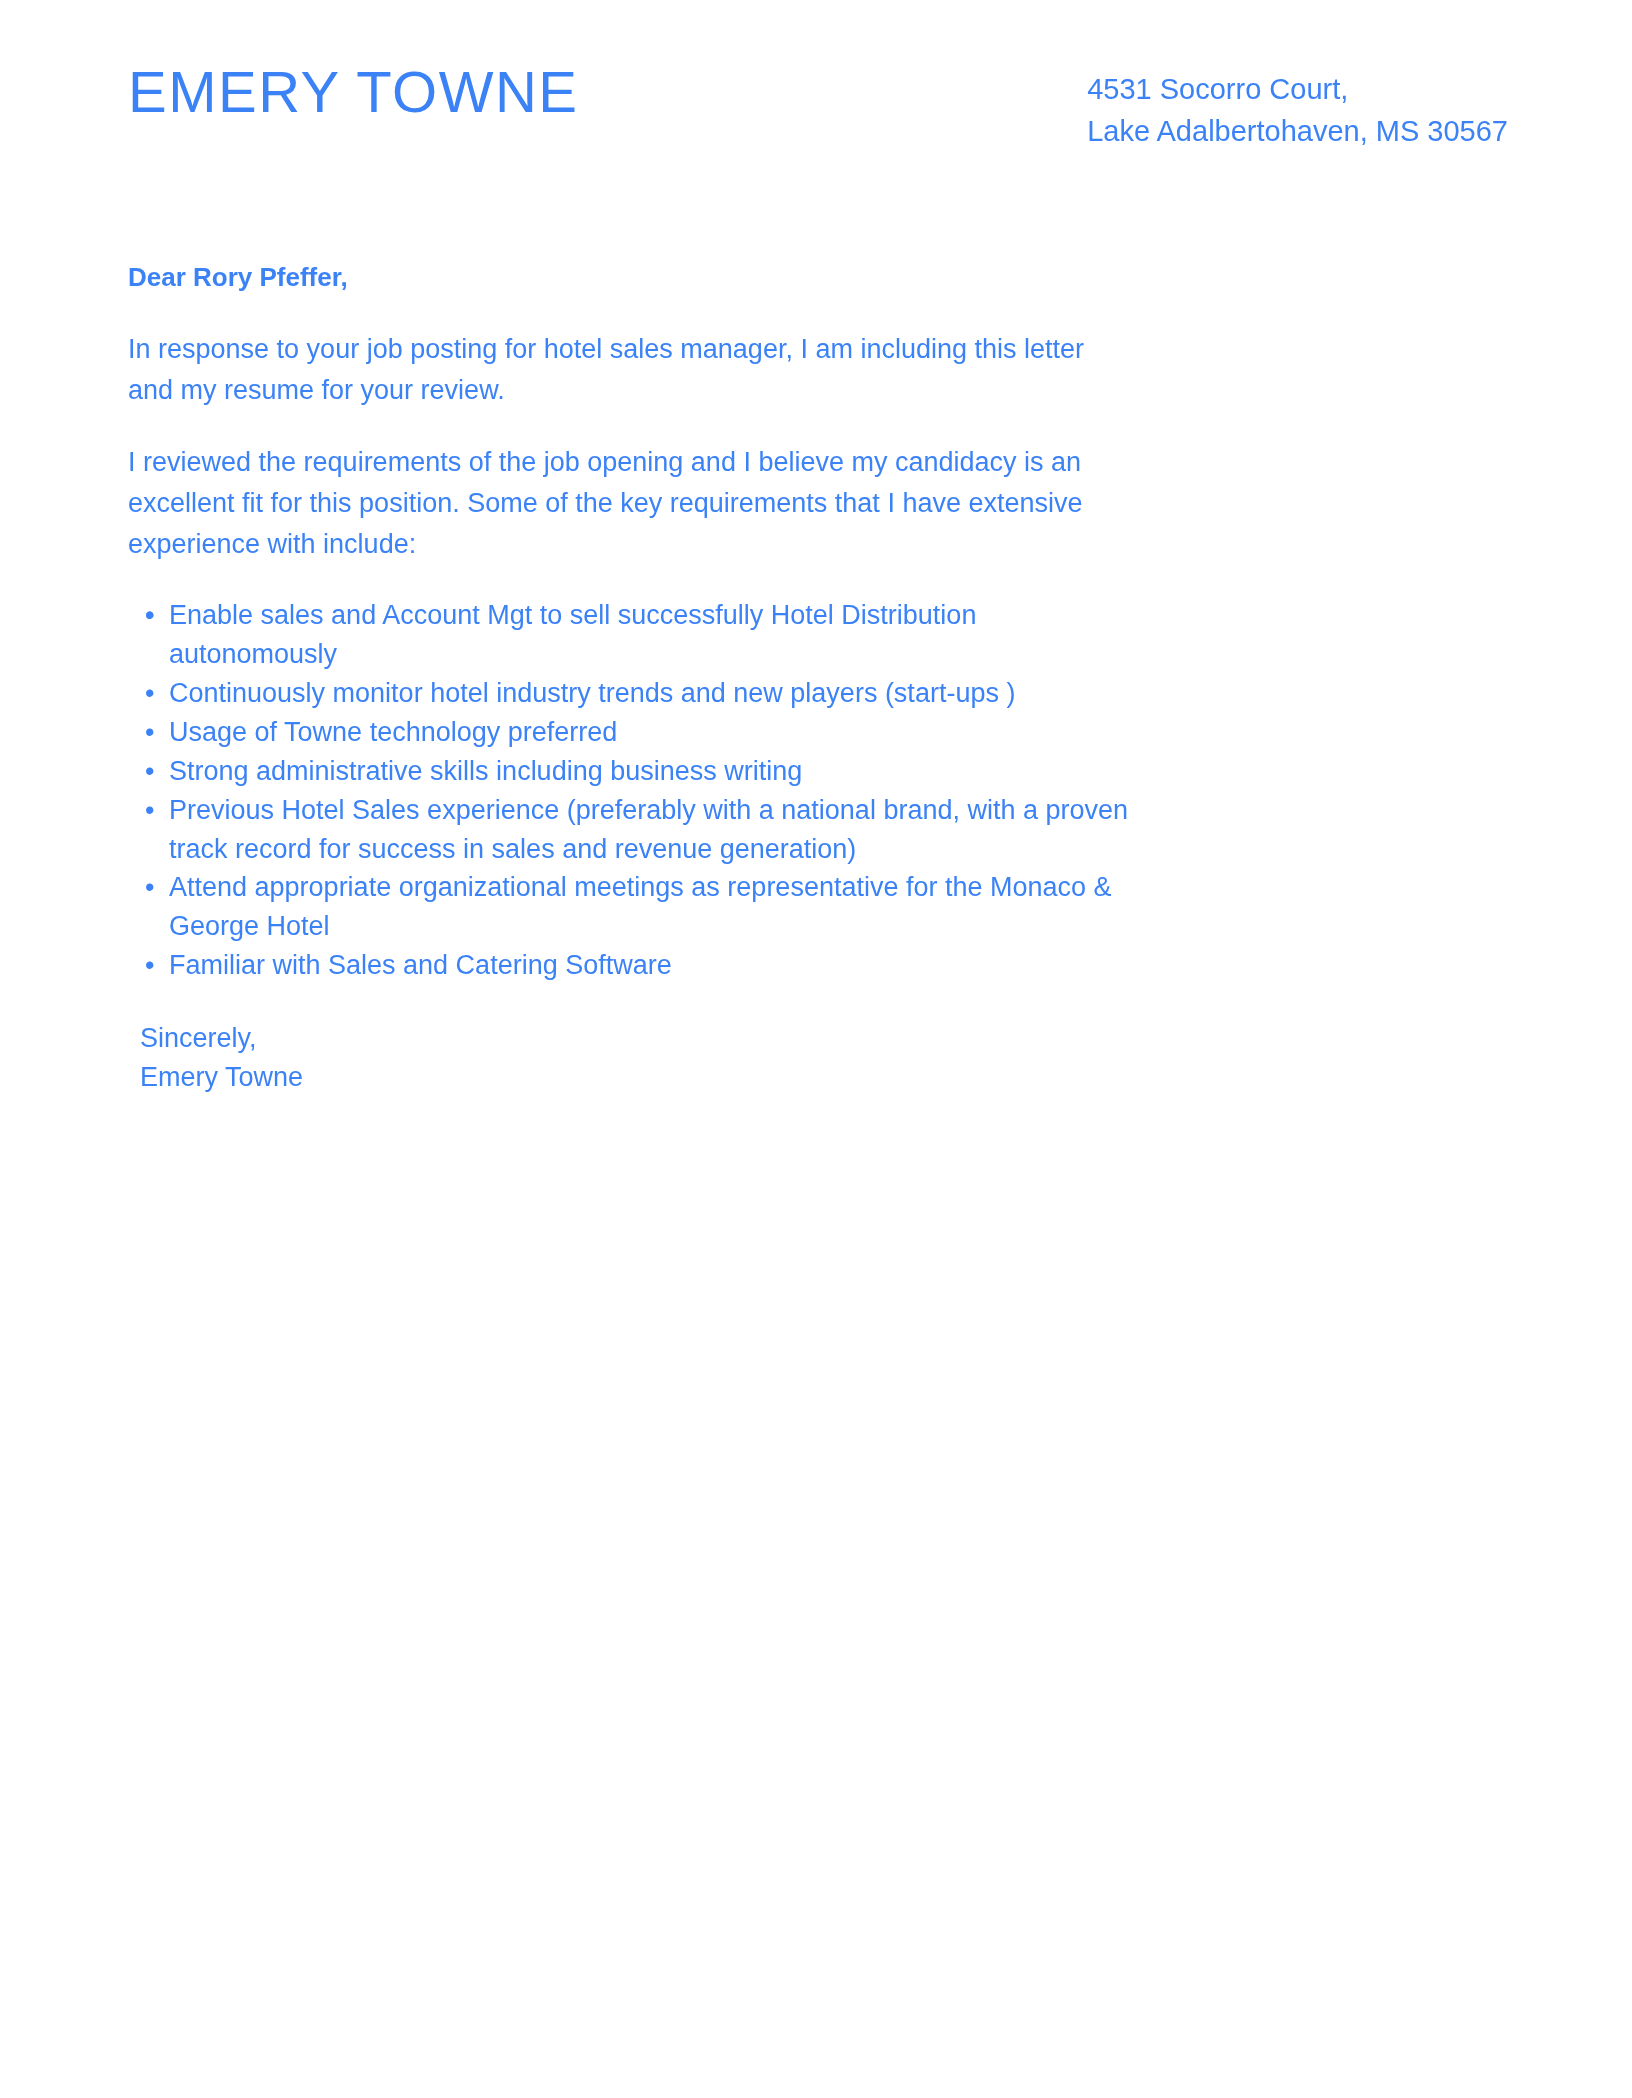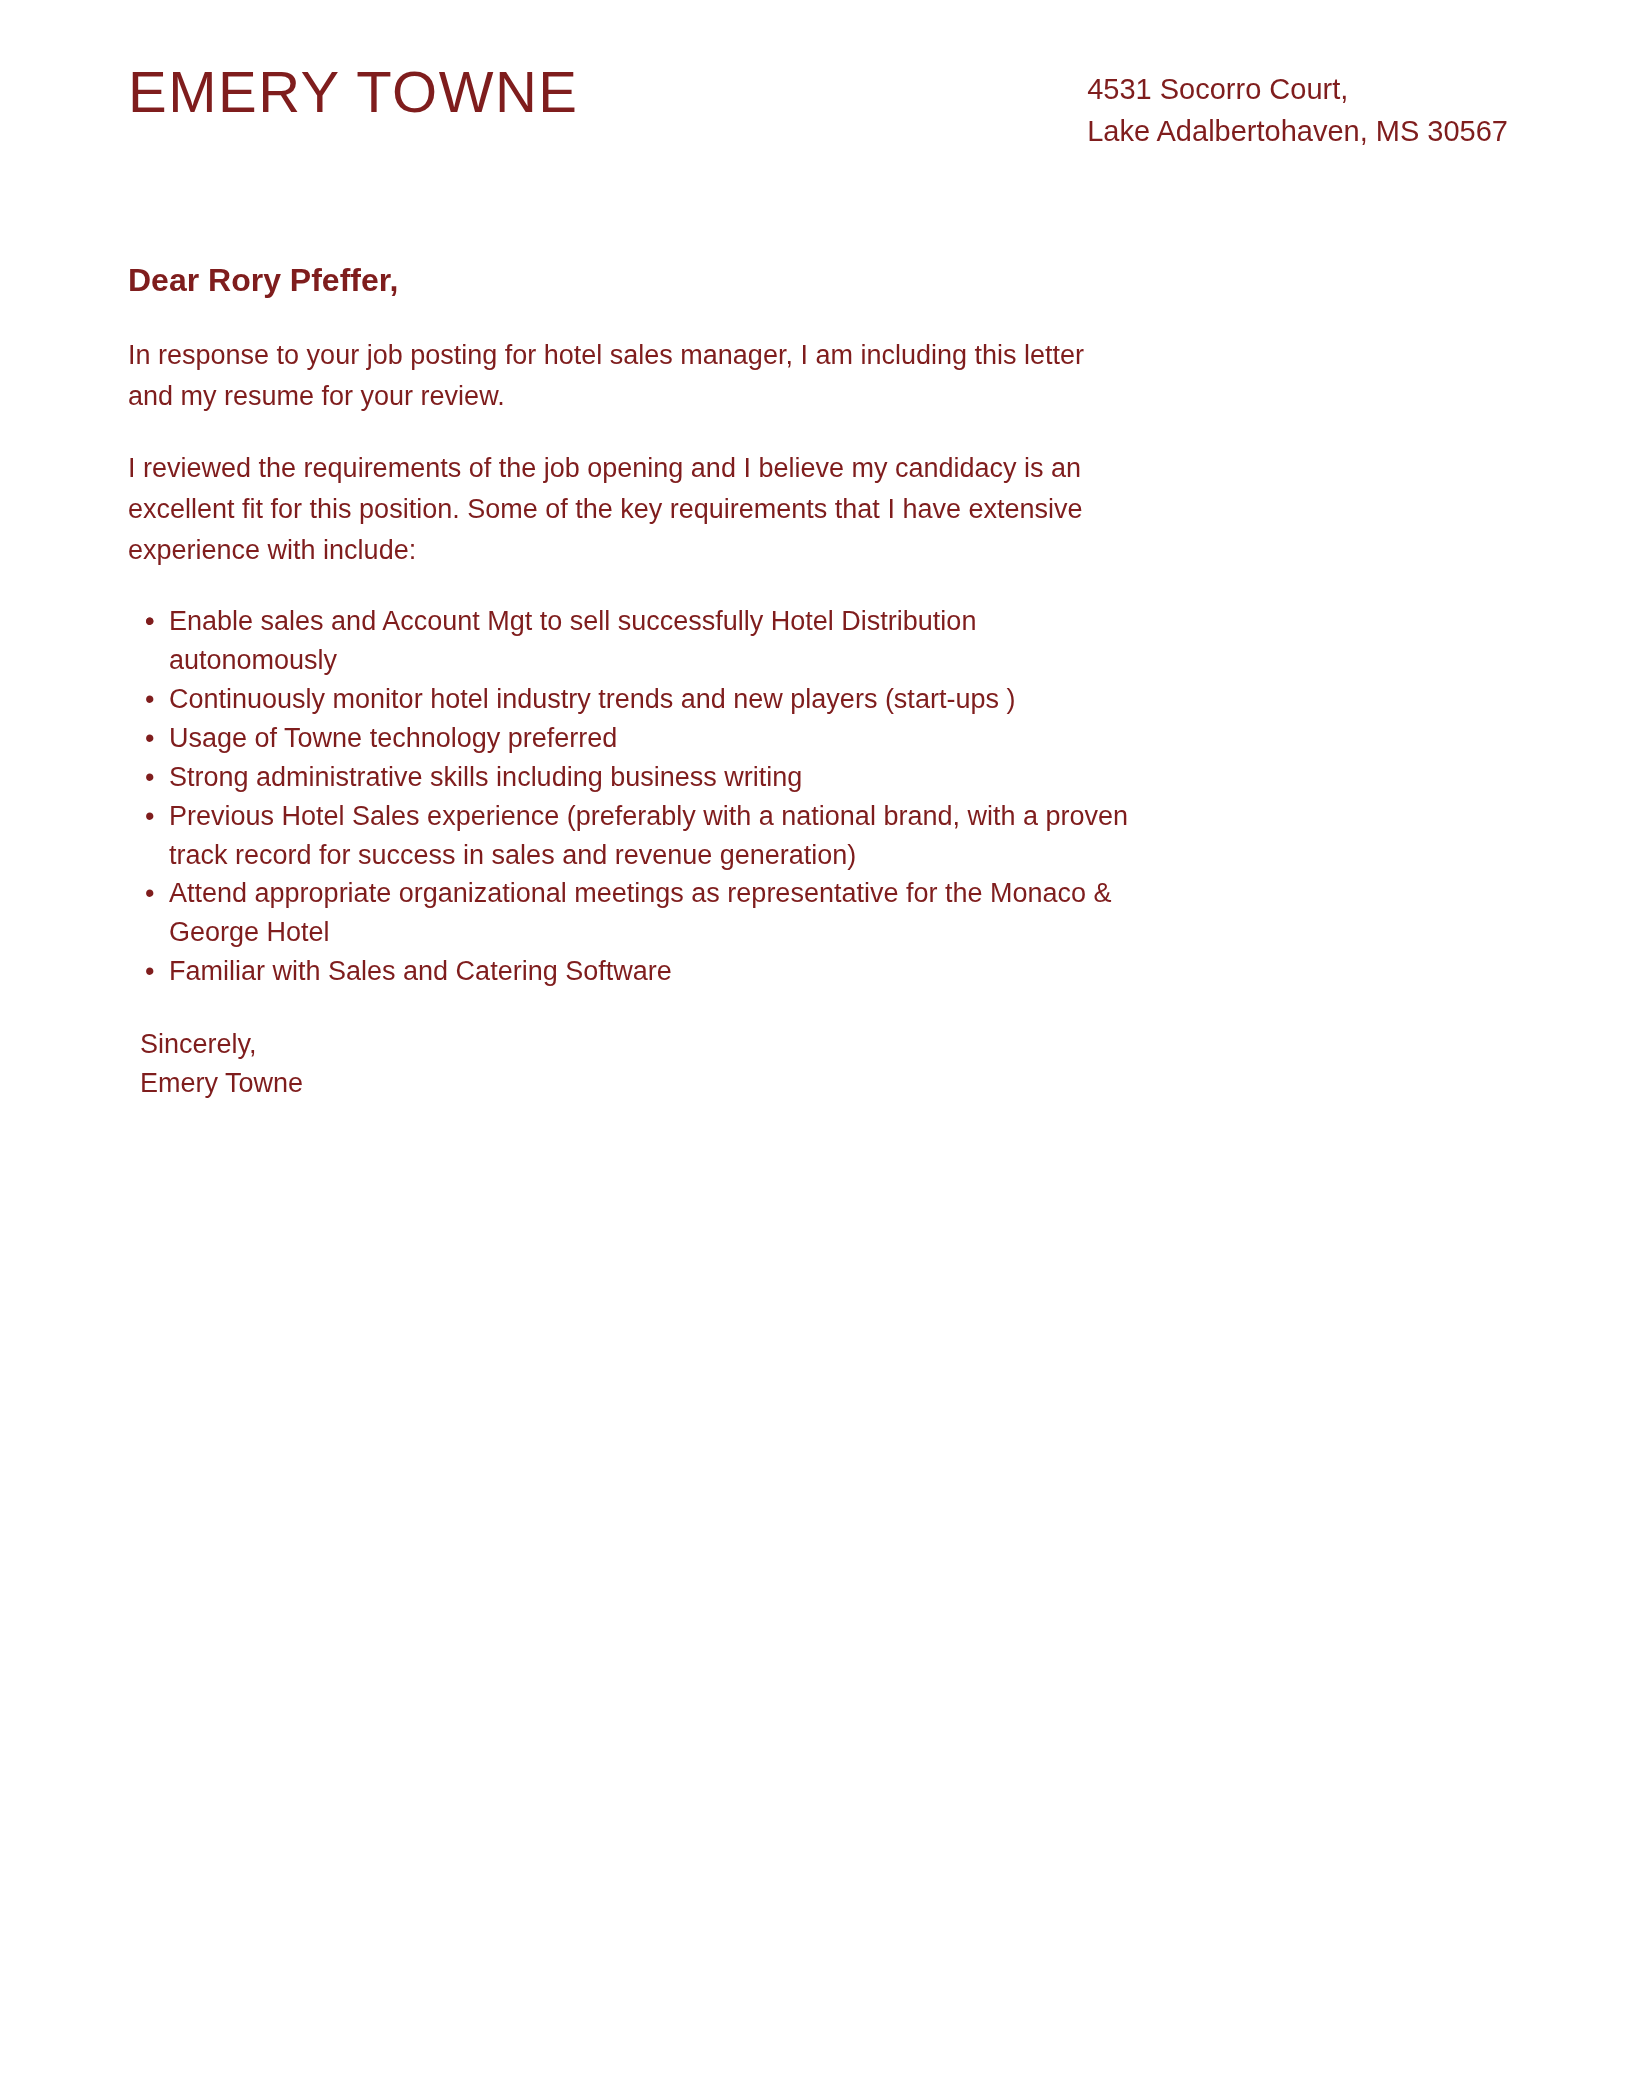--- a/index.html
+++ b/index.html
@@ -7,21 +7,21 @@
     padding: 0;
     background: #ffffff;
   }
   .page {
     position: relative;
     width: 1632px;
     height: 2098px;
     background: #ffffff;
     box-sizing: border-box;
     font-family: "Liberation Sans", sans-serif;
-    color: #7f1d1d;
+    color: #3b82f6;
     overflow: hidden;
   }
 
   
   .letter-header {
     display: flex;
     align-items: flex-start;
     justify-content: space-between;
     padding: 58px 120px 0 128px;
     box-sizing: border-box;
@@ -44,21 +44,21 @@
   }
   .sender-address div { white-space: nowrap; }
 
   
   .letter-body {
     padding: 0 128px 0 128px;
     box-sizing: border-box;
     margin-top: 110px;
   }
   .salutation {
-    font-size: 32px;
+    font-size: 26px;
     font-weight: bold;
     margin: 8px 0 36px 0;
   }
   .para {
     font-size: 27px;
     line-height: 1.52;
     margin: 0 0 31px 0;
     max-width: 1005px;
   }
   .req-list {

